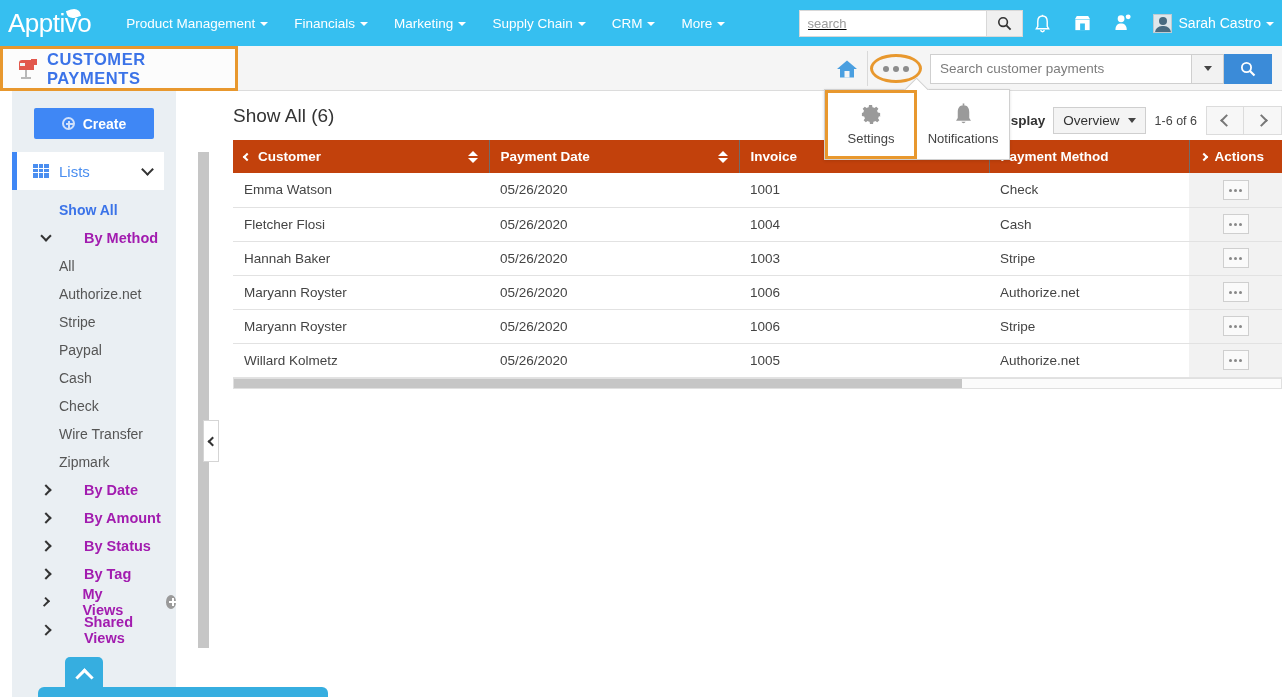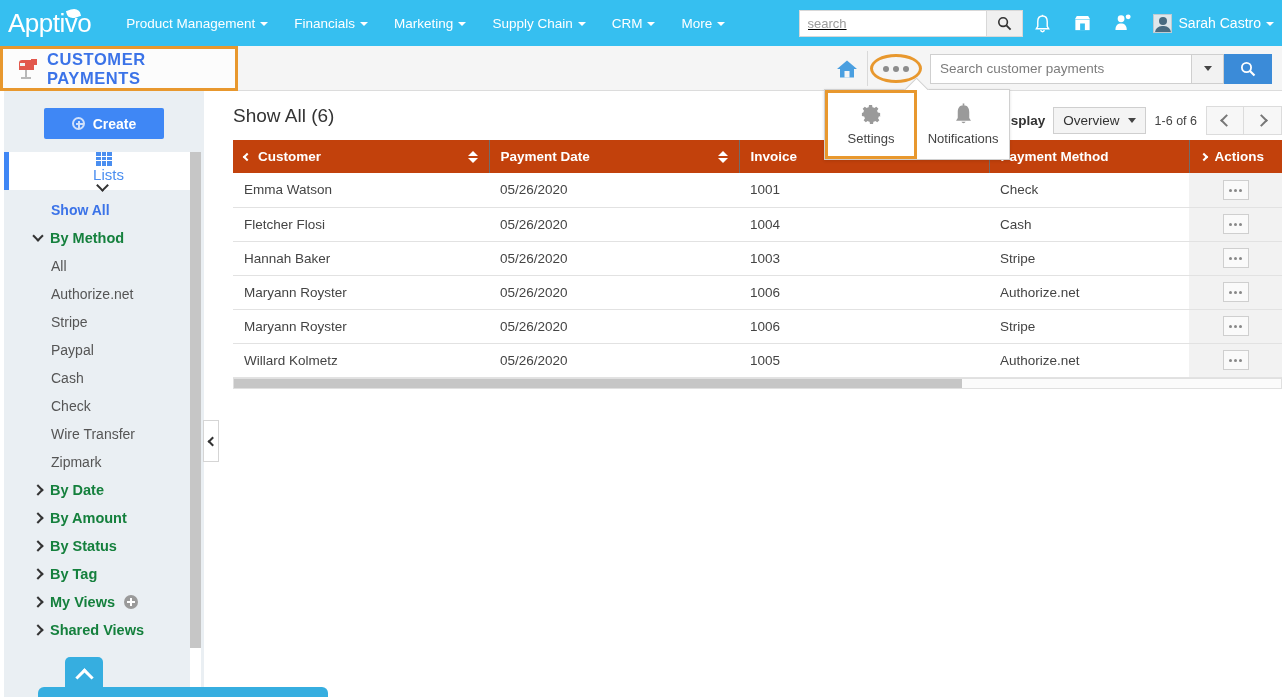--- a/index.html
+++ b/index.html
@@ -153,21 +153,21 @@
     width: 98px; display: flex; flex-direction: column; align-items: center;
     justify-content: center; cursor: pointer; position: relative; z-index: 2;
     background: #fff;
     text-align: right;
   }
   .pitem.sel { border: 3px solid #e8982e; }
   .plabel { font-size: 13px; color: #444; margin-top: 5px; }
 
   
   .sidebar {
-    position: absolute; left: 4px; top: 91px; width: 200px; height: 606px;
+    position: absolute; left: 12px; top: 91px; width: 164px; height: 606px;
     background: #eaeff3;
   }
   .createbtn {
     margin: 17px auto 0; width: 120px; height: 31px; background: #3f87f5;
     color: #fff; font-size: 14px; font-weight: bold; display: flex;
     align-items: center; justify-content: center; gap: 8px; cursor: pointer;
     border-radius: 2px;
   }
   .plusc {
     width: 13px; height: 13px; border-radius: 50%; border: 2px solid #cfe0fb;
@@ -175,21 +175,21 @@
   }
   .plusc::before, .plusc::after {
     content: ""; position: absolute; background: #cfe0fb;
   }
   .plusc::before { left: 2px; top: 4px; width: 7px; height: 2px; }
   .plusc::after { left: 4px; top: 2px; width: 2px; height: 7px; }
 
   .listshdr {
     margin-top: 13px; height: 38px; background: #ffffff; display: flex;
     align-items: center; border-left: 5px solid #3f87f5; cursor: pointer;
-    padding-left: 16px; margin-right: 12px; flex-direction: column;
+    padding-left: 16px; margin-right: 12px;
   }
   .gridicon {
     width: 16px; height: 14px; background: #4a8ef0; position: relative;
     margin-right: 10px;
   }
   .gridicon::before {
     content: ""; position: absolute; left: 0; top: 4px; right: 0; height: 1px;
     background: #fff; box-shadow: 0 4px 0 #fff;
   }
   .gridicon::after {
@@ -206,21 +206,21 @@
     width: 8px; height: 8px; border-right: 2.5px solid #333;
     border-top: 2.5px solid #333; transform: rotate(45deg);
     display: inline-block; margin-right: 8px;
   }
   .navlist { margin-top: 6px; }
   .nli {
     display: flex; align-items: center; height: 28px; cursor: pointer;
     font-size: 14px; color: #555; padding-left: 33px;
   }
   .nli.lnk { color: #3b73e8; font-weight: bold; padding-left: 47px; }
-  .nli.grp { color: #15803d; font-weight: bold; padding-left: 30px; font-size: 14.5px; }
+  .nli.grp { color: #a21caf; font-weight: bold; padding-left: 30px; font-size: 14.5px; gap: 26px; }
   .nli.grp.open { padding-left: 30px; }
   .nli.sub { padding-left: 47px; color: #555; }
   .addc {
     width: 14px; height: 14px; border-radius: 50%; background: #9a9a9a;
     margin-left: 9px; position: relative;
   }
   .addc::before, .addc::after { content: ""; position: absolute; background: #fff; }
   .addc::before { left: 3px; top: 6px; width: 8px; height: 2px; }
   .addc::after { left: 6px; top: 3px; width: 2px; height: 8px; }
 

